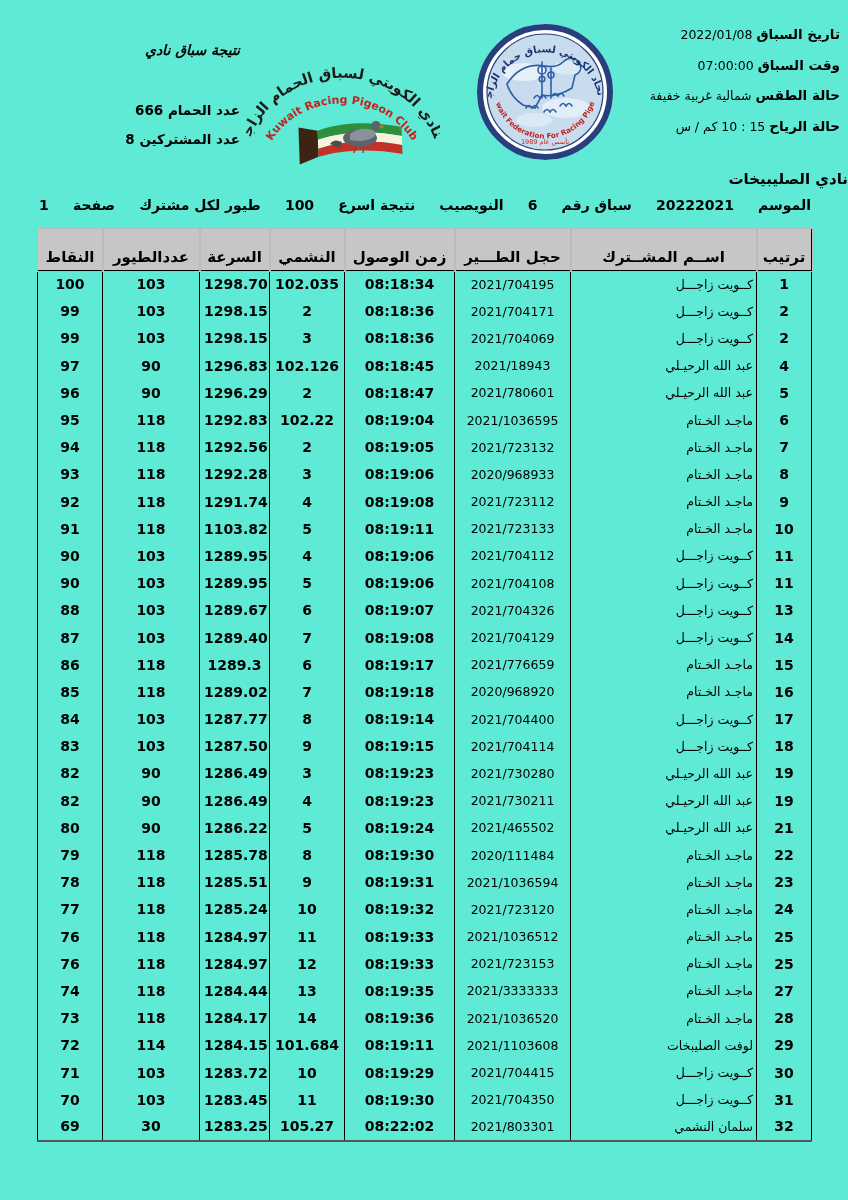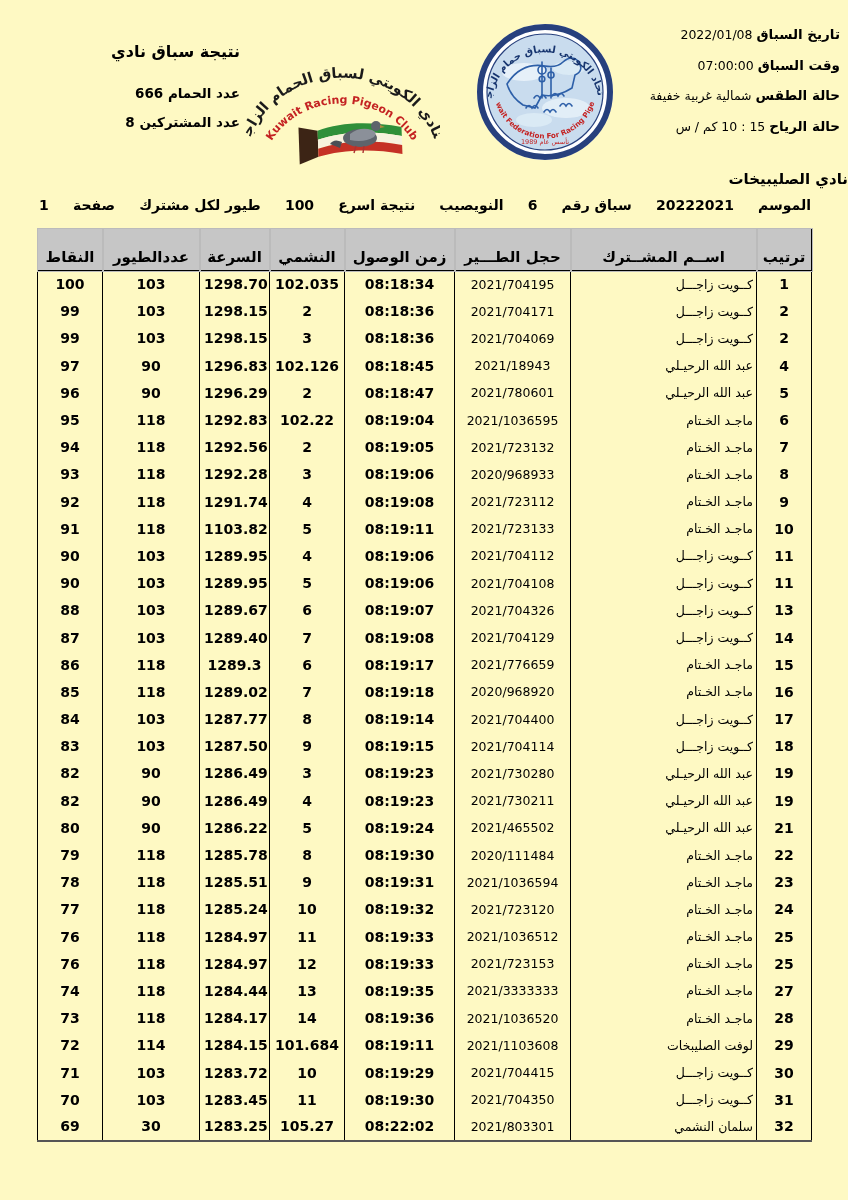--- a/index.html
+++ b/index.html
@@ -1,32 +1,32 @@
 <!DOCTYPE html>
 <html lang="ar" dir="rtl"><head>
 <meta charset="utf-8">
 <style>
   * { box-sizing: border-box; }
   html,body { margin:0; padding:0; background:#ffffff; }
   .page {
     position:relative; width:848px; height:1200px; margin:0 auto;
-    background:#fef9c3; font-family:"DejaVu Sans", sans-serif; color:#000;
+    background:#5eead4; font-family:"DejaVu Sans", sans-serif; color:#000;
     overflow:hidden; direction:rtl;
   }
 
   
   .race-info { position:absolute; top:28px; right:8px; width:218px; text-align:right; font-size:12.5px; line-height:1; }
   .race-info .line { margin-bottom:17px; white-space:nowrap; }
   .race-info .lbl { font-weight:bold; font-size:13.5px; }
 
   .fed-logo { position:absolute; top:20px; left:474px; width:142px; height:146px; }
   .club-logo { position:absolute; top:30px; left:244px; width:196px; height:140px; }
 
   .summary { position:absolute; top:42px; left:50px; width:190px; text-align:right; font-size:13.5px; font-weight:bold; }
-  .summary .title { margin-bottom:24px; font-size:16px; }
+  .summary .title { margin-bottom:44px; font-size:14px;font-style:italic; }
   .summary .line { margin-bottom:13px; white-space:nowrap; }
 
   .club-name { position:absolute; top:170px; left:0; width:100%; font-weight:bold; font-size:15px; }
 
   .season-line {
     position:absolute; top:197px; left:39px; width:772px;
     display:flex; direction:rtl; justify-content:space-between; align-items:baseline;
     font-weight:bold; font-size:14px; white-space:nowrap;
   }
 

